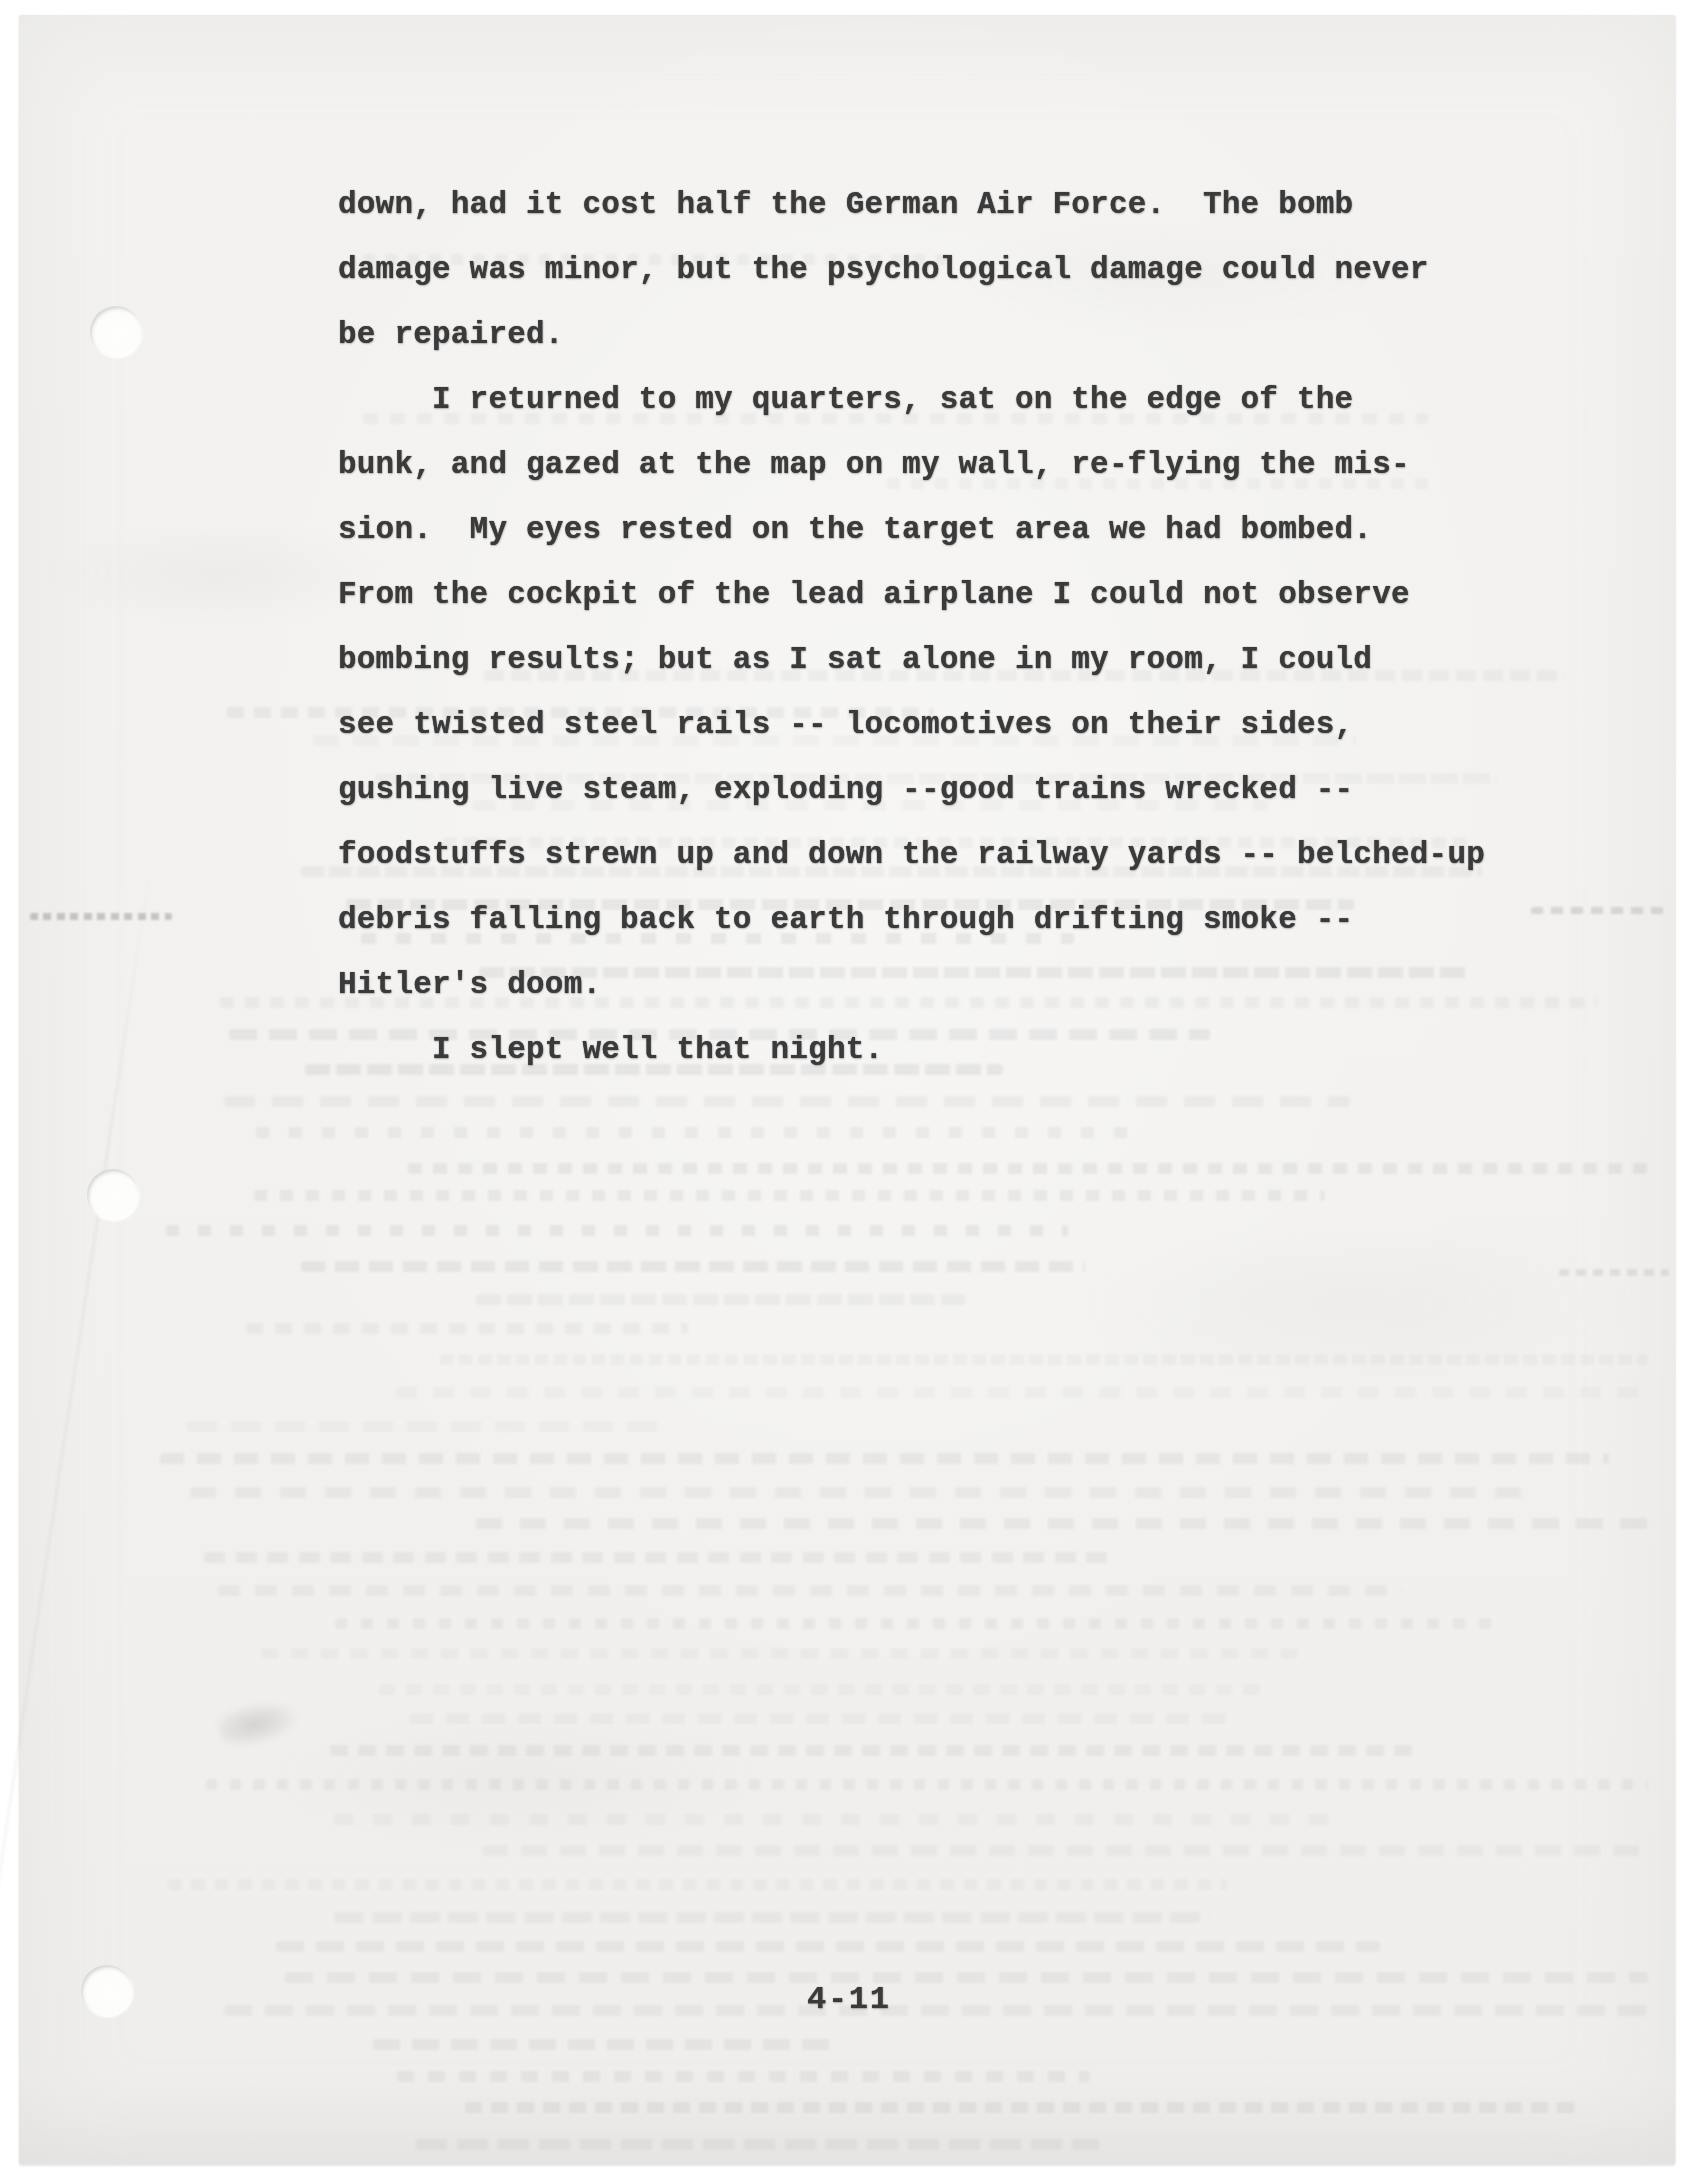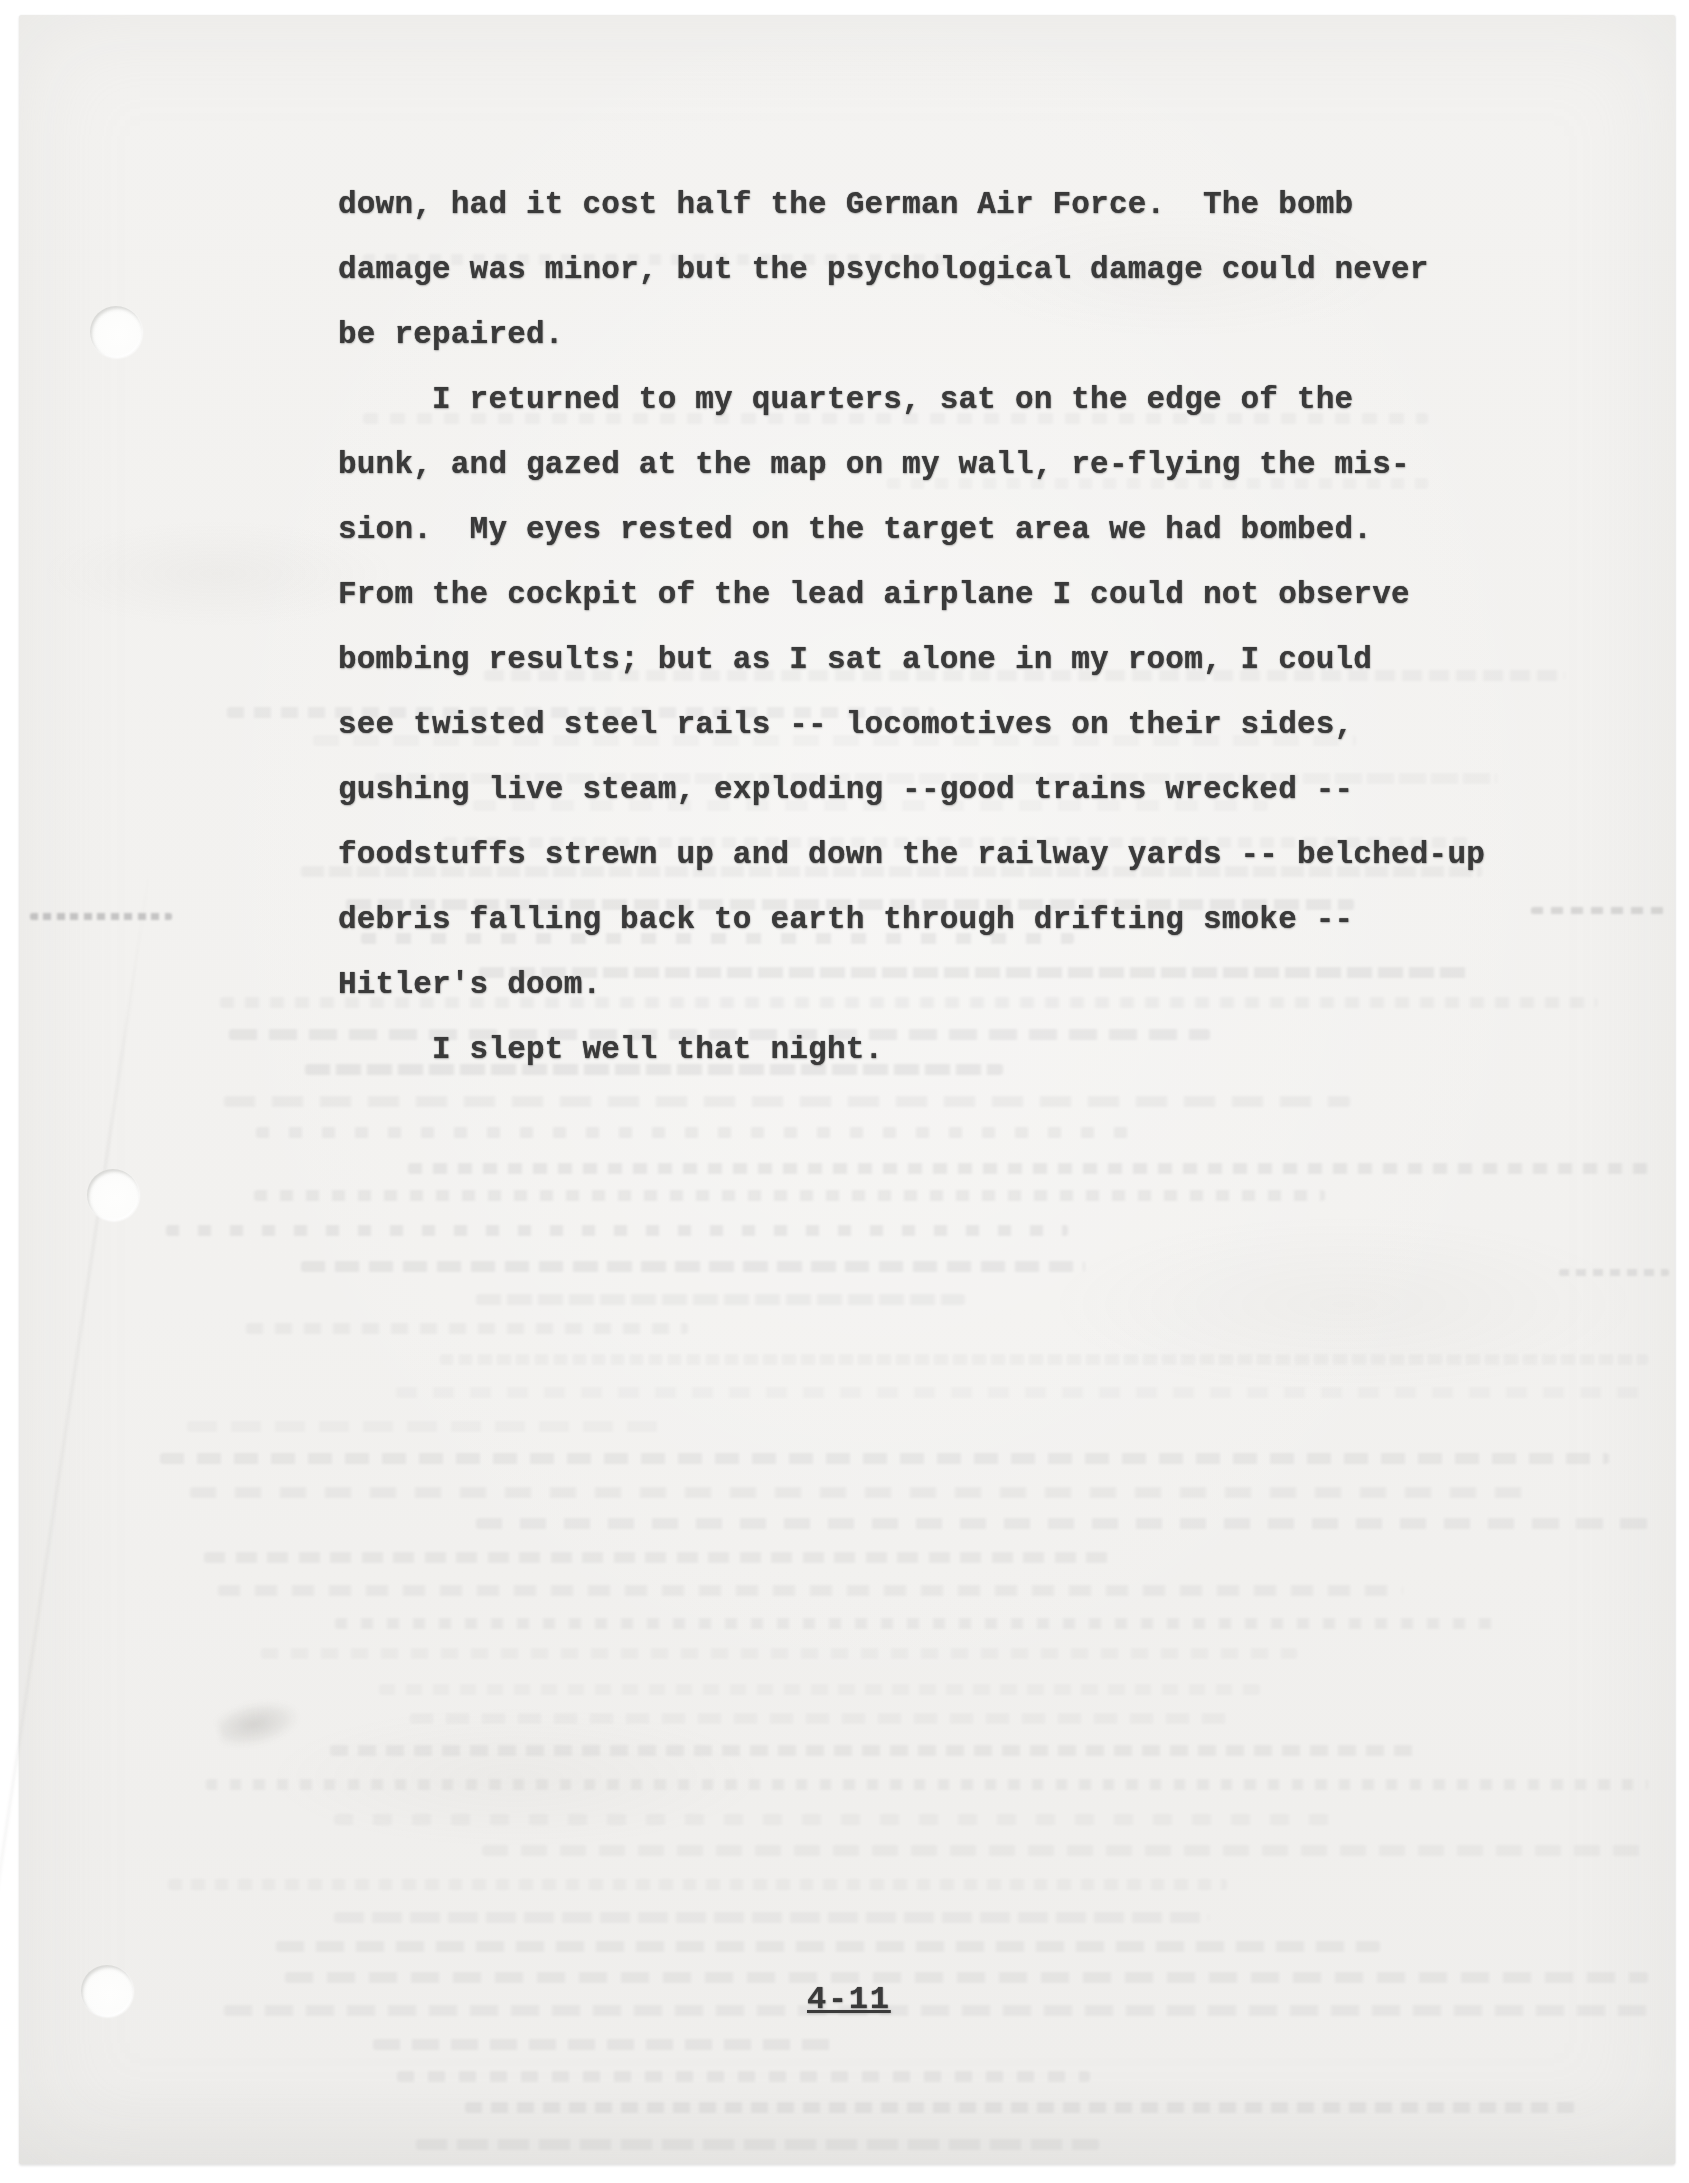--- a/index.html
+++ b/index.html
@@ -146,21 +146,20 @@
     top: 1981px;
     z-index: 5;
     font-weight: 700;
     font-size: 32px;
     letter-spacing: 1.7px;
     color: var(--ink, #3a3a3a);
     white-space: pre;
     text-shadow:
       0 0 1px rgba(55,55,55,0.85),
       0.5px 0.7px 1.9px rgba(55,55,55,0.30);
-    text-decoration: underline;
   }
 </style>
 </head>
 <body>
 
 <div class="stage">
 
   <div class="paper"></div>
 
   <div class="bleed-layer">

